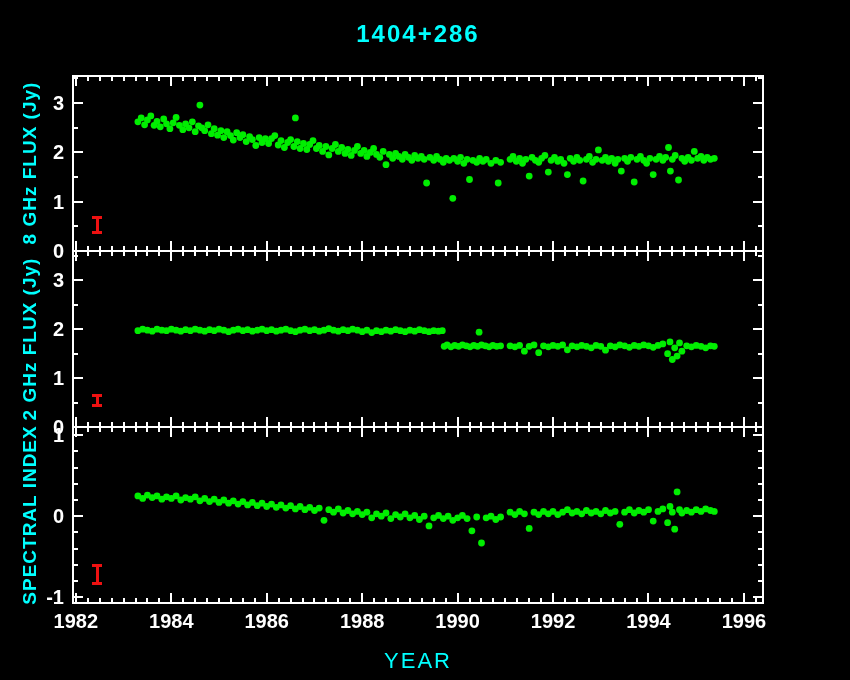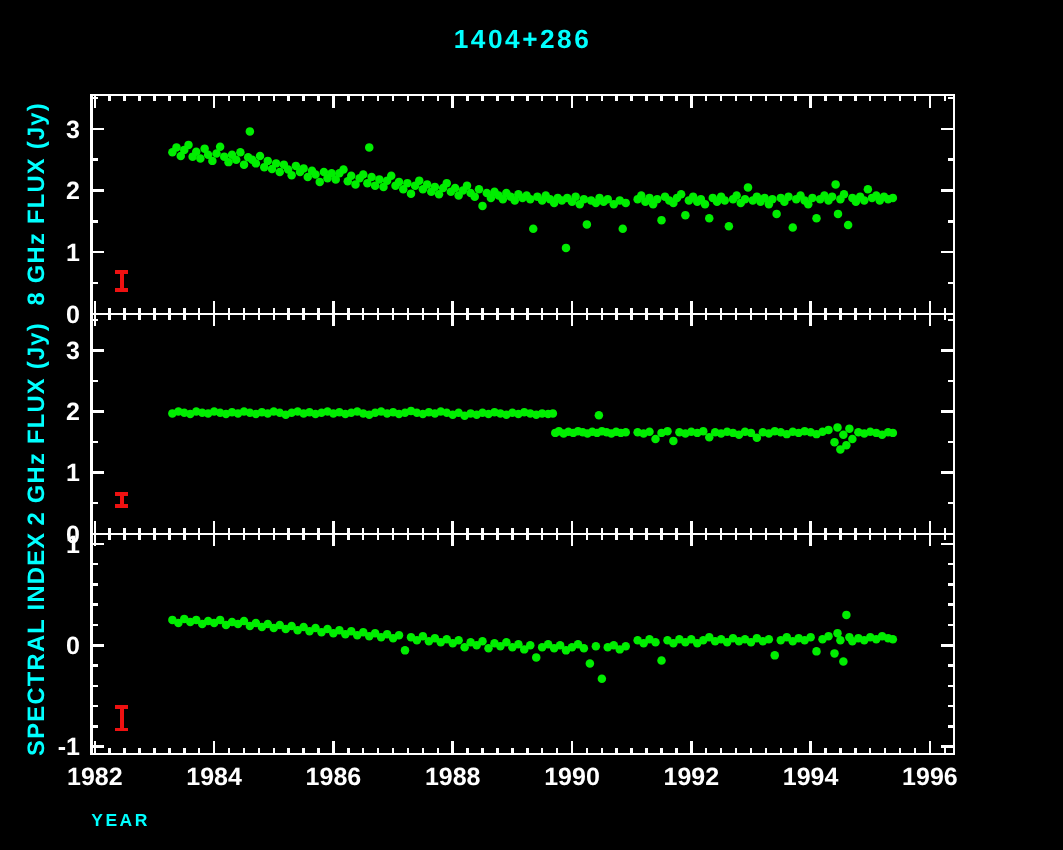--- a/index.html
+++ b/index.html
@@ -6,35 +6,35 @@
   .figure{
     position:relative;
     width:850px;height:680px;
     background:#000;
     overflow:hidden;
     font-family:"Liberation Sans", sans-serif;
   }
   .chart-title{
     position:absolute;top:20px;left:73px;width:690px;
     text-align:center;
-    font-size:21px;font-weight:bold;letter-spacing:2px;
+    font-size:24px;font-weight:bold;letter-spacing:2px;
   }
   .ylab{
     position:absolute;left:30px;
     transform:translate(-50%,-50%) rotate(-90deg);
     white-space:nowrap;
     font-size:19px;font-weight:bold;letter-spacing:1px;
   }
   .ylab-1{top:163px;}
   .ylab-2{top:339px;}
   .ylab-3{top:515px;}
   .xlab{
     position:absolute;top:648px;left:73px;width:690px;
-    text-align:left;
-    font-size:14px;font-weight:bold;letter-spacing:2px;
+    text-align:center;
+    font-size:22px;font-weight:normal;letter-spacing:2px;
   }
   svg{position:absolute;top:0;left:0;}
 </style>
 </head>
 <body>
 
 <div class="figure">
   <div class="chart-title" style="color: rgb(0, 255, 255);">1404+286</div>
 
   <svg id="chart" width="850" height="680">

